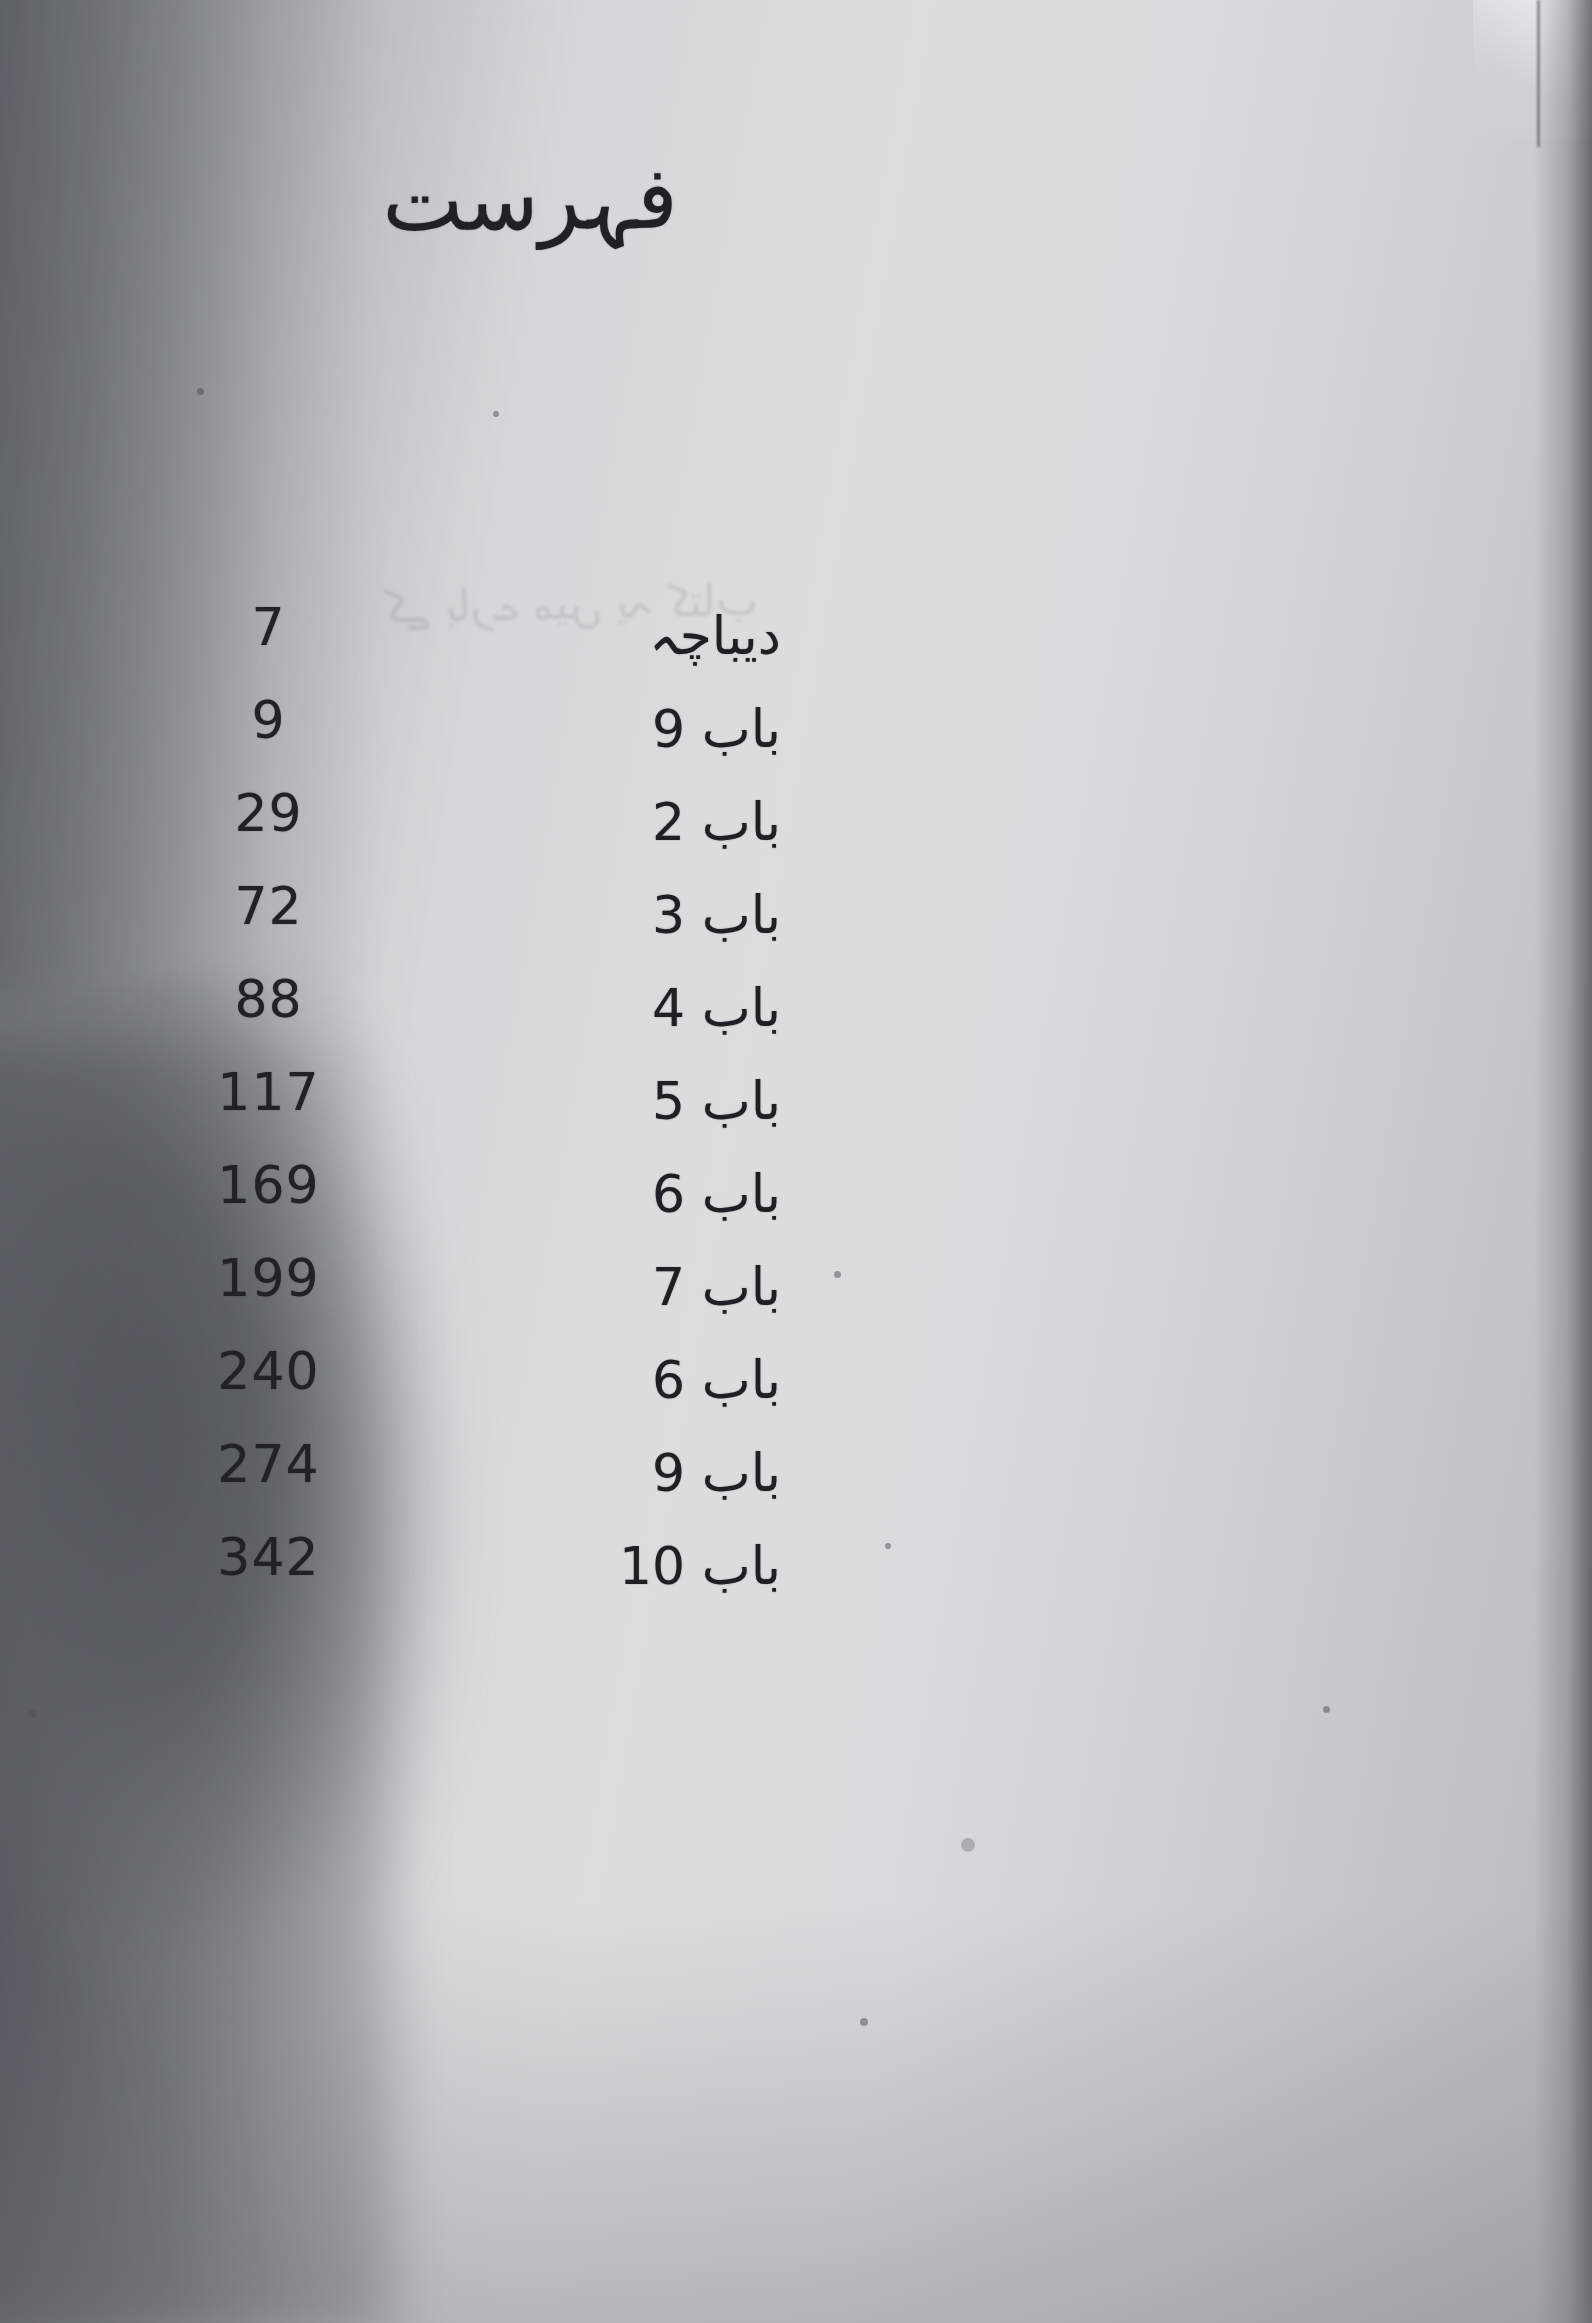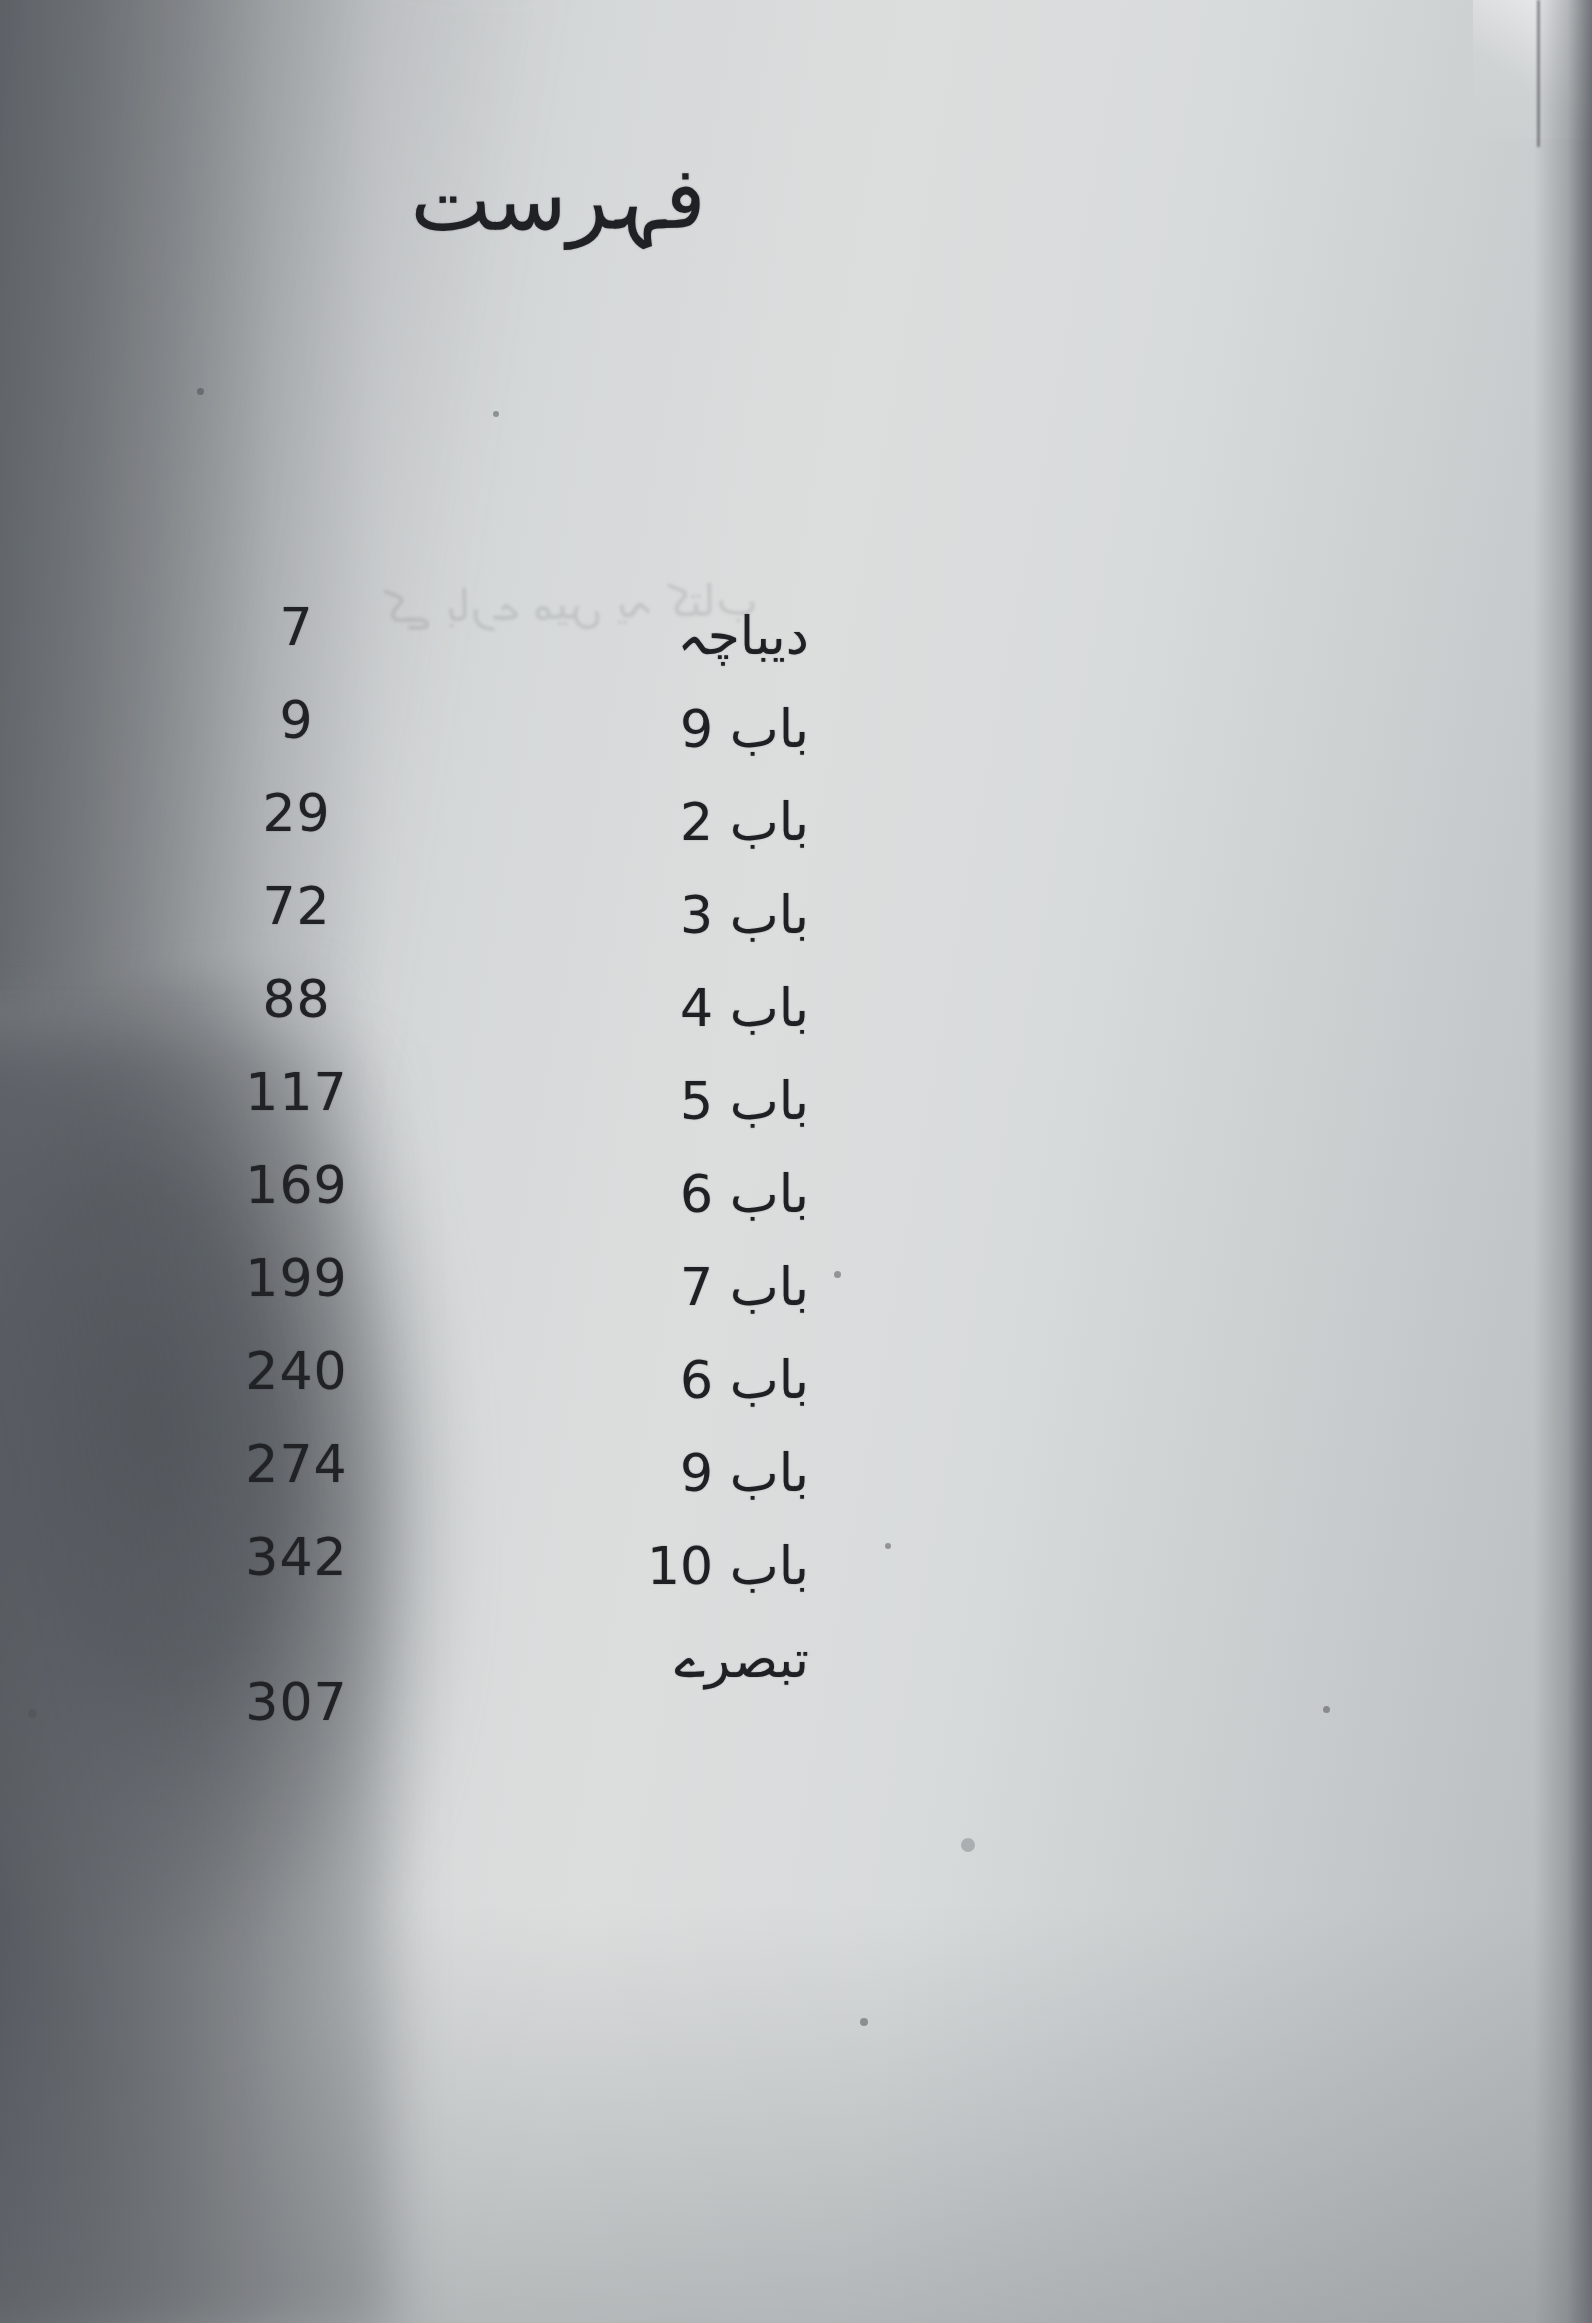--- a/index.html
+++ b/index.html
@@ -167,21 +167,20 @@
     filter: blur(1.6px);
     direction: rtl;
     text-align: right;
     pointer-events: none;
     font-family: "DejaVu Sans", "Liberation Sans", sans-serif;
   }
 
   .content {
     position: absolute;
     inset: 0;
-    margin-left: 28px;
   }
 
   .doc-title {
     position: absolute;
     top: 149px;
     left: 0;
     width: 1060px;
     text-align: center;
     font-size: 86px;
     color: #1f2124;
@@ -314,23 +313,19 @@
       <div class="toc-row">
         <span class="toc-label">باب 9</span>
         <span class="toc-page">274</span>
       </div>
 
       <div class="toc-row">
         <span class="toc-label">باب 10</span>
         <span class="toc-page">342</span>
       </div>
 
-      <div class="toc-row">
-        <span class="toc-label">تبصرے</span>
-        <span class="toc-page" style="top:52px;">307</span>
-      </div>
 
     </div>
   </div>
 
   <div class="grain"></div>
 </div>
 
 
 </body></html>

